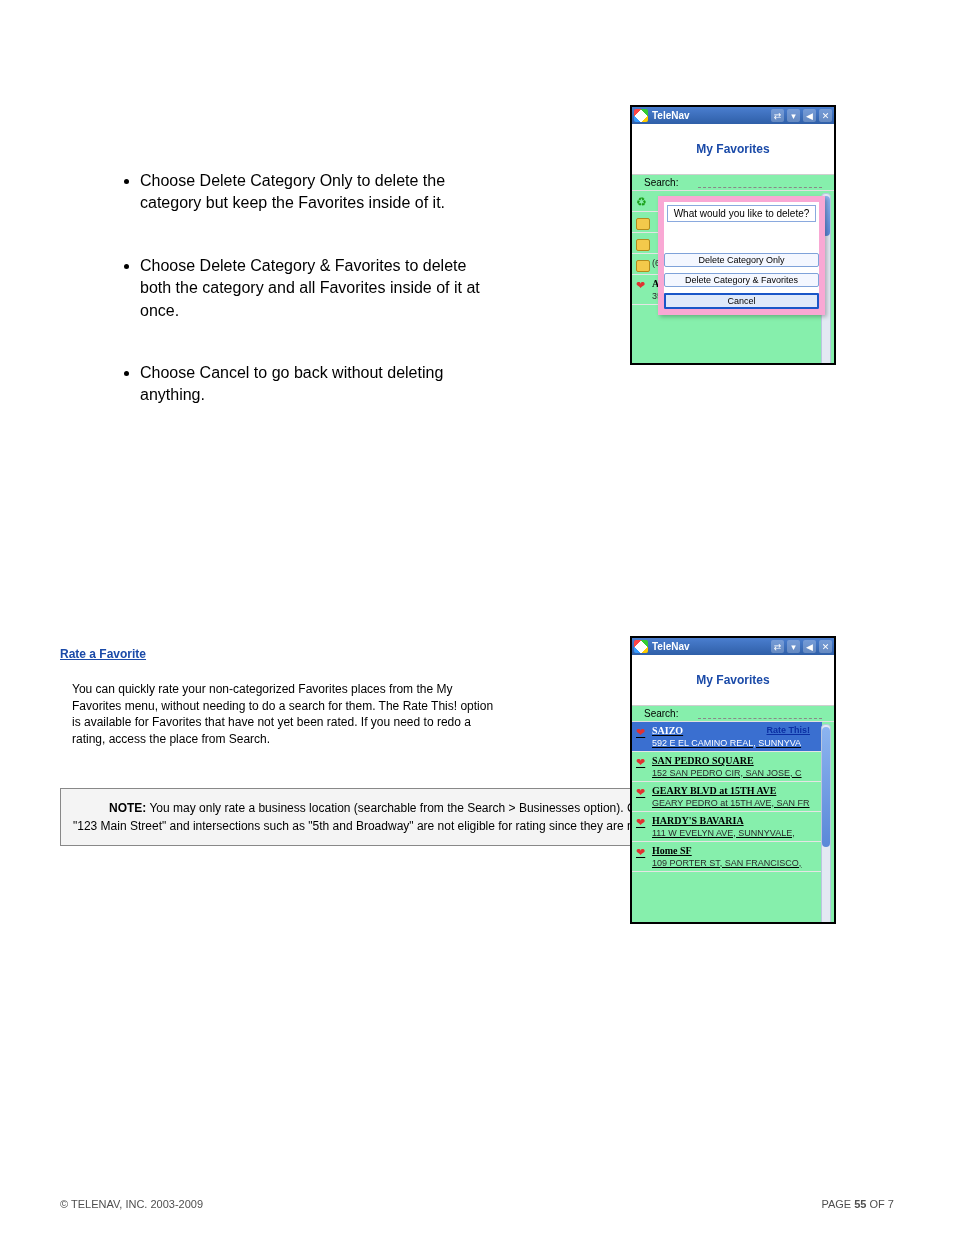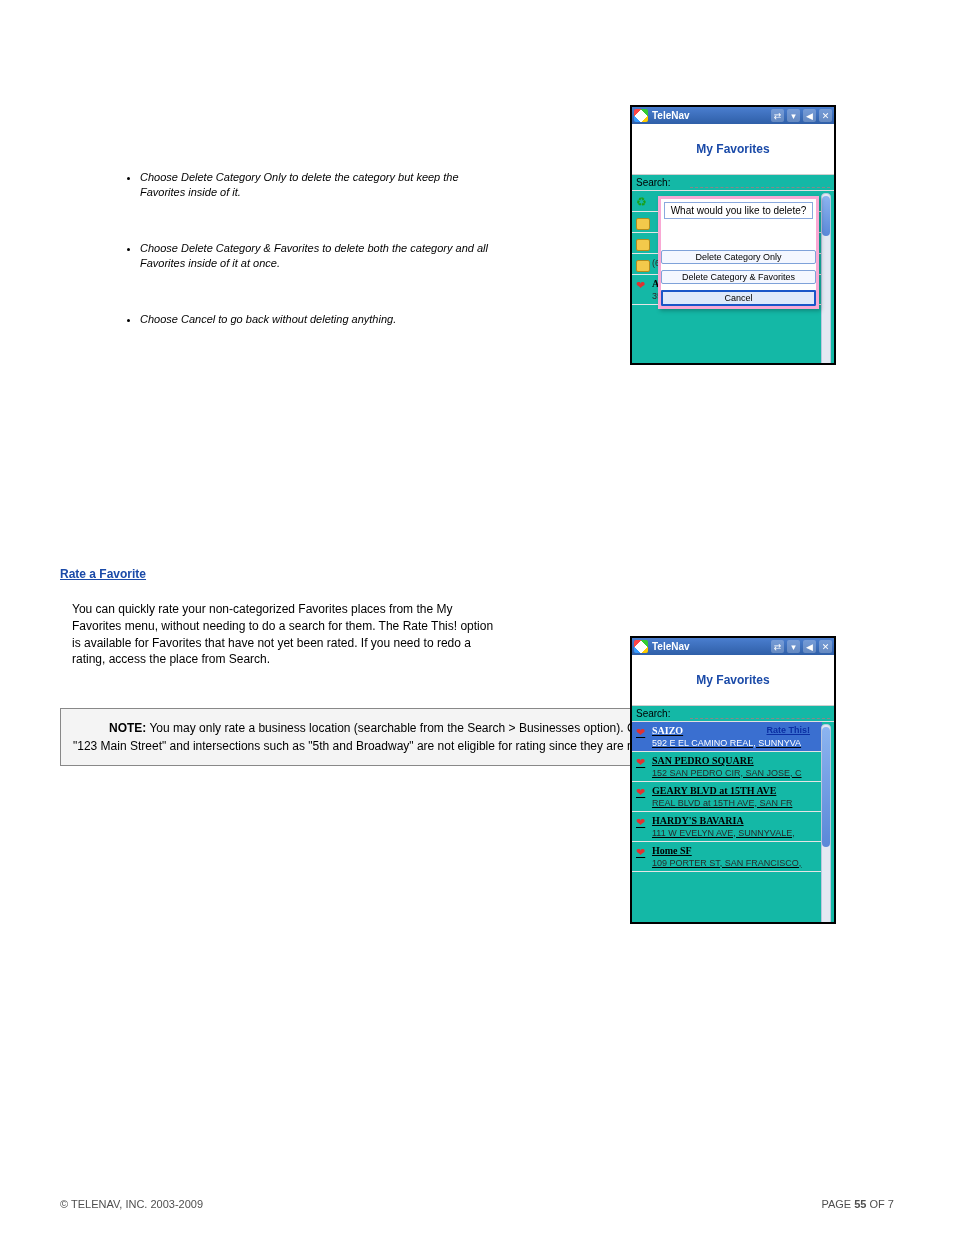--- a/index.html
+++ b/index.html
@@ -13,21 +13,21 @@
   }
   .page {
     position: relative;
     width: 954px;
     height: 1235px;
     box-sizing: border-box;
     padding: 60px 60px 40px 60px;
   }
   .main-text { width: 430px; }
   .bullets { margin: 110px 0 0 80px; padding: 0; }
-  .bullets li { list-style: disc; margin-bottom: 40px; font-size: 11px; line-height: 1.4; font-style: italic; }
+  .bullets li { list-style: disc; margin-bottom: 40px; font-size: 16px; line-height: 1.4; }
   .heading-link {
     color: #1a4aa8;
     text-decoration: underline;
     font-weight: bold;
     font-size: 12px;
     margin-top: 240px;
     display: block;
   }
   .body-para { margin-top: 20px; font-size: 12px; line-height: 1.4; width: 430px; margin-left: 12px; }
   .note-block {
@@ -50,21 +50,21 @@
     font-size: 11px;
     color: #4f4f4f;
     border-top: none;
   }
   .footer .page-num { font-weight: bold; }
   
   .phone {
     position: absolute;
     width: 206px;
     border: 2px solid #000;
-    background: #14b8a6;
+    background: #86efac;
     box-sizing: border-box;
     font-size: 10px;
     overflow: hidden;
   }
   .titlebar {
     height: 17px;
     background: linear-gradient(#4a7ecf, #2f5fa8);
     color: #fff;
     display: flex;
     align-items: center;
@@ -94,21 +94,21 @@
     text-align: center;
     font-weight: bold;
     color: #1a4aa8;
     font-size: 12px;
     padding: 18px 0;
     border-bottom: 1px solid #cfcfcf;
     background: #fff;
   }
   .searchrow {
     display: flex; align-items: center;
-    padding: 2px 4px; gap: 20px;
+    padding: 2px 12px; gap: 20px;
     border-bottom: 1px solid #e0e0e0;
     font-size: 10px;
   }
   .searchrow .dash-input {
     flex: 1; height: 10px;
     border-bottom: 1px dashed #888;
   }
   .bottombar {
     height: 18px;
     background: linear-gradient(#4a7ecf, #2f5fa8);
@@ -158,21 +158,21 @@
   .fav-row .name { font-weight: bold; font-family: Georgia, serif; font-size: 10px; }
   .fav-row .addr { font-size: 9px; color: #2a2a2a; }
   .fav-row .count { font-size: 9px; color: #2a2a2a; }
   .rate-link { color: #1146c8; font-weight: bold; font-size: 9px; text-decoration: underline; }
   .row-selected { background: #3a6fd0; color: #fff; }
   .row-selected .addr, .row-selected .name { color: #fff; }
   .row-selected .rate-link { color: #0b2fa3; }
   
   .dialog {
     position: absolute; left: 26px; top: 5px; width: 155px;
-    background: #fff; border: 3px solid #f9a8d4;
+    background: #fff; border: 6px solid #f9a8d4;
     box-shadow: 2px 2px 4px rgba(0,0,0,0.25);
     z-index: 10;
     font-size: 10px;
   }
   .dialog .q {
     border: 1px solid #8aa9de; margin: 3px; padding: 2px 3px;
     font-size: 10px; text-align: center;
   }
   .dialog .btn {
     display: block;
@@ -311,21 +311,21 @@
         <span class="hicon heart"></span>
         <div class="text">
           <span class="name">SAN PEDRO SQUARE</span><br>
           <span class="addr">152 SAN PEDRO CIR, SAN JOSE, C</span>
         </div>
       </div>
       <div class="fav-row">
         <span class="hicon heart"></span>
         <div class="text">
           <span class="name">GEARY BLVD at 15TH AVE</span><br>
-          <span class="addr">REAL BLVD at 15TH AVE, SAN FR</span>
+          <span class="addr">GEARY PEDRO at 15TH AVE, SAN FR</span>
         </div>
       </div>
       <div class="fav-row">
         <span class="hicon heart"></span>
         <div class="text">
           <span class="name">HARDY'S BAVARIA</span><br>
           <span class="addr">111 W EVELYN AVE, SUNNYVALE,</span>
         </div>
       </div>
       <div class="fav-row">

